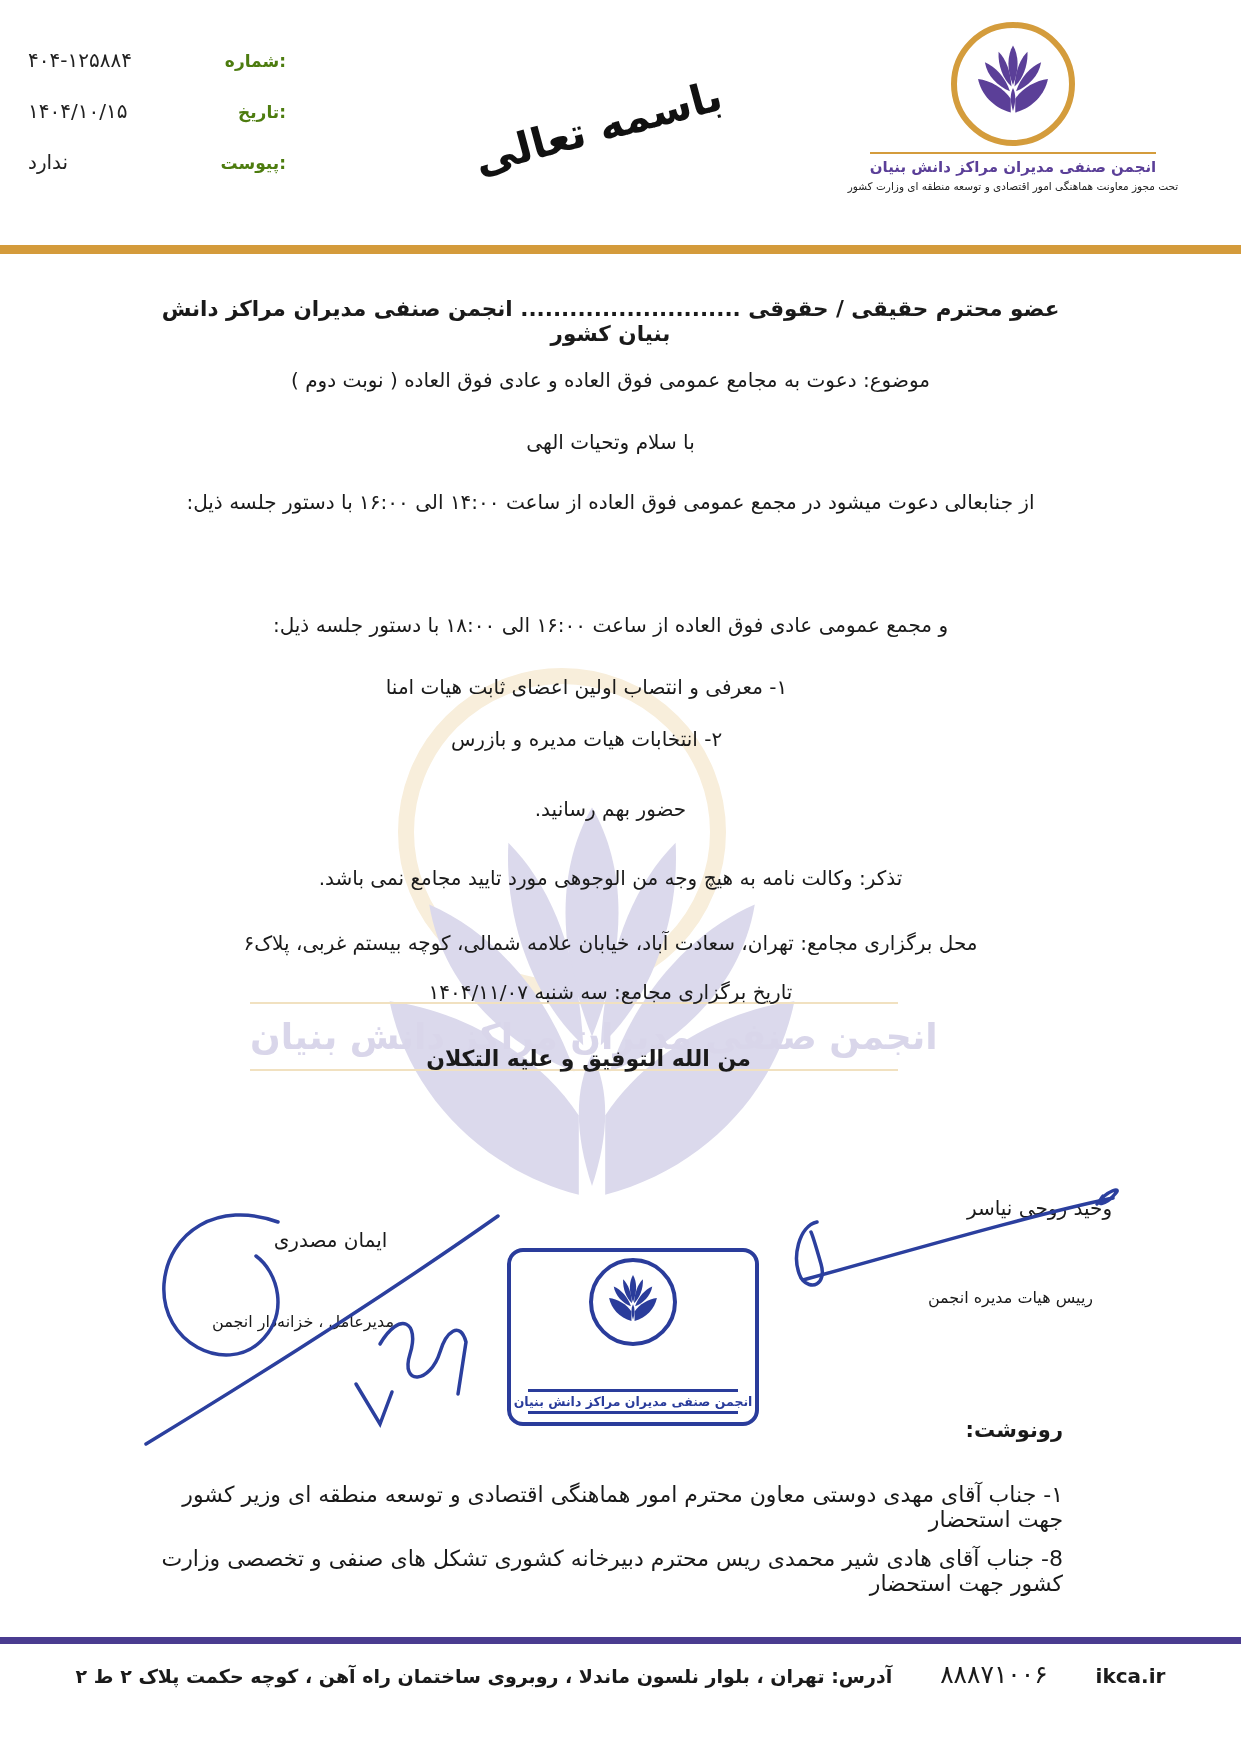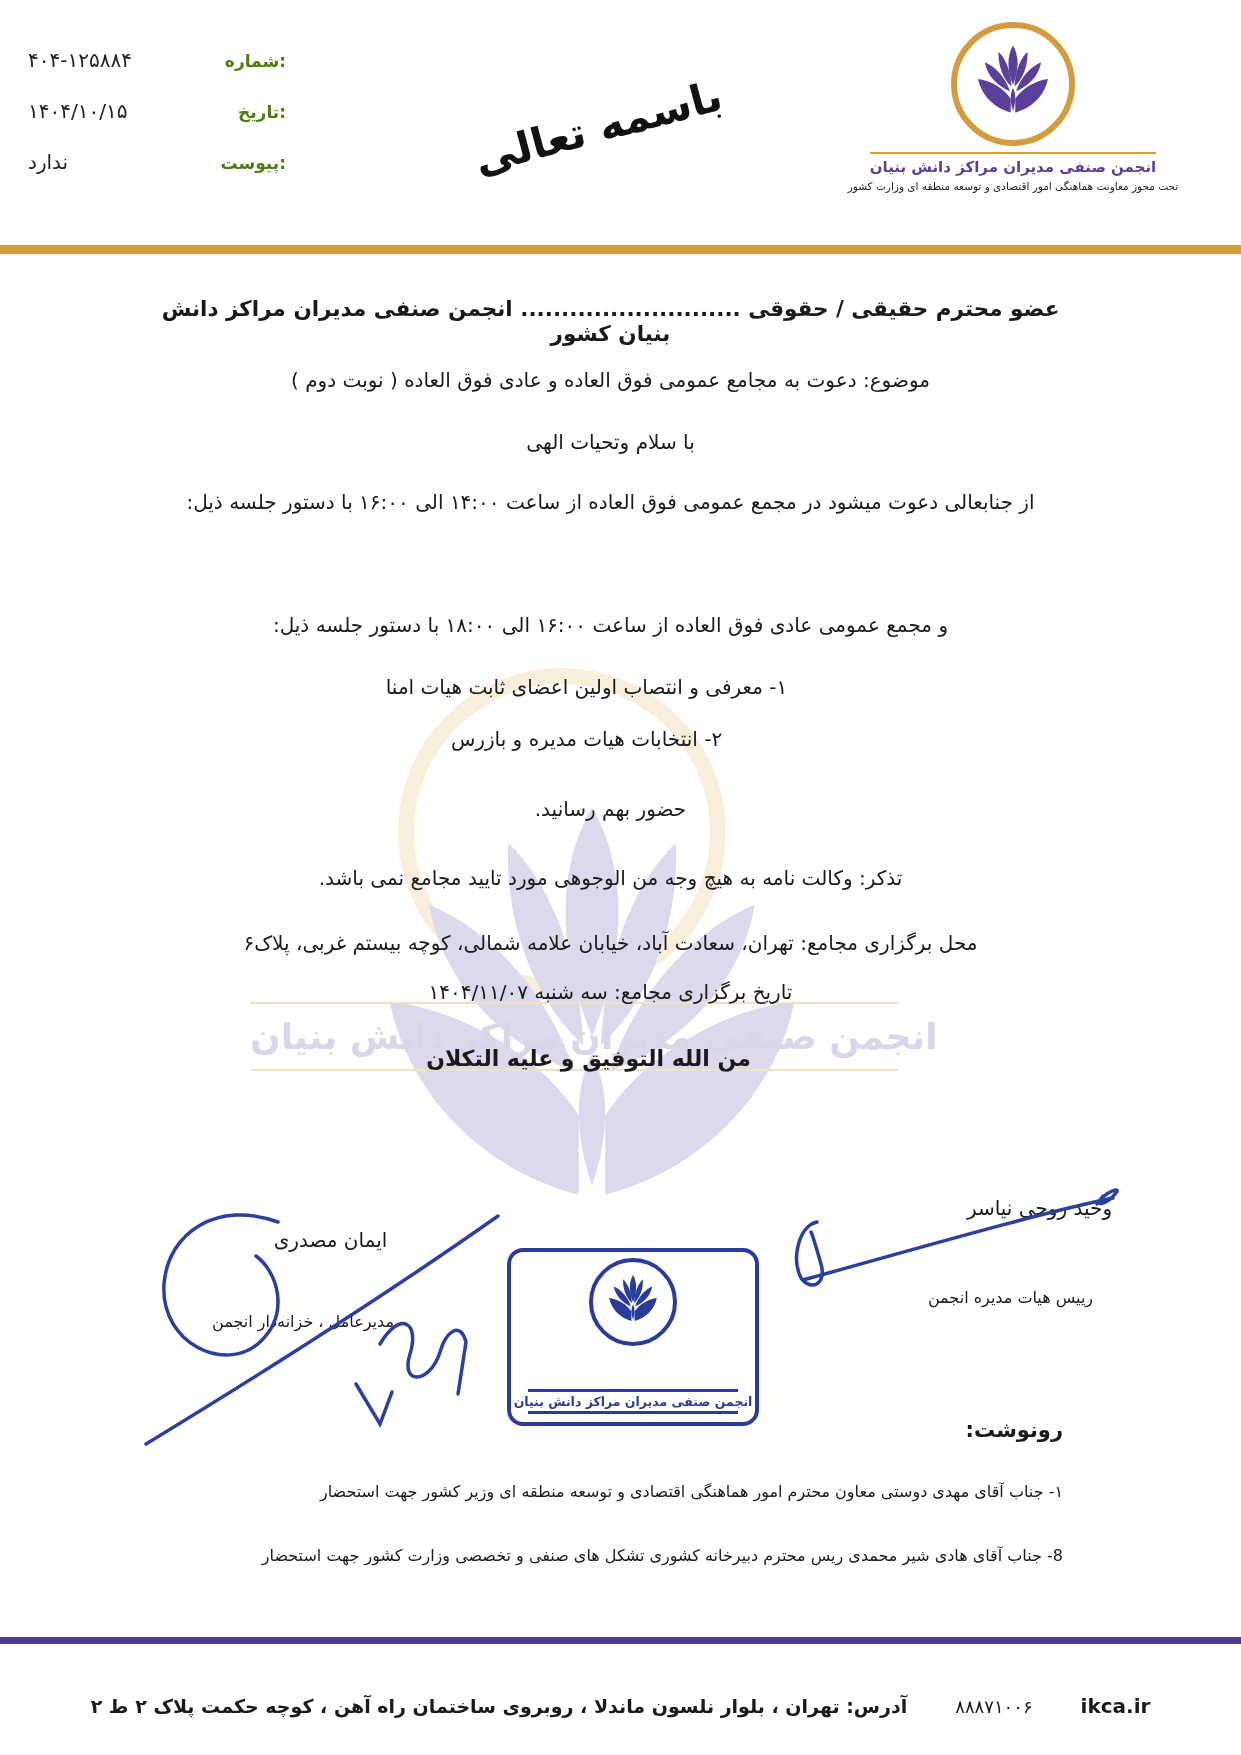--- a/index.html
+++ b/index.html
@@ -72,31 +72,31 @@
     display:flex; flex-direction:column; align-items:center; justify-content:space-between;
     padding:6px 0 8px 0; box-sizing:border-box;
   }
   .stamp-ring{width:80px; height:80px; border:4px solid #2a3c9b; border-radius:50%; display:flex; align-items:flex-start; justify-content:center;}
   .stamp-ring svg{width:52px; height:50px; margin-top:11px; color:#2a3c9b;}
   .stamp-bottom{width:210px; display:flex; flex-direction:column; align-items:center; gap:2px;}
   .stamp-line{width:100%; height:3px; background:#2a3c9b;}
   .stamp-name{color:#2a3c9b; font-weight:bold; font-size:12.5px; white-space:nowrap;}
   
   .cc-heading{position:absolute; right:178px; top:1418px; font-weight:bold; font-size:21px; direction:rtl; z-index:2;}
-  .cc-item{position:absolute; left:156px; right:178px; direction:rtl; text-align:right; font-size:16px; z-index:2;}
+  .cc-item{position:absolute; left:156px; right:178px; direction:rtl; text-align:right; font-size:22px; z-index:2;}
   .cc-1{top:1482px;}
   .cc-2{top:1546px;}
   
   .footer-row{
     position:absolute; left:0; right:0; top:1660px; z-index:2;
     display:flex; flex-direction:row-reverse; justify-content:center; align-items:baseline; gap:48px;
     direction:rtl;
   }
   .footer-address{font-weight:bold; font-size:19px;}
-  .footer-phone{font-size:18px;margin-top:36px;}
+  .footer-phone{font-size:25px;}
   .footer-site{font-weight:bold; font-size:20px; direction:ltr;}
 </style>
 </head>
 <body>
 
 <div class="page">
 
   <div class="meta">
     <div class="meta-row">
       <span class="meta-label">شماره:</span>

